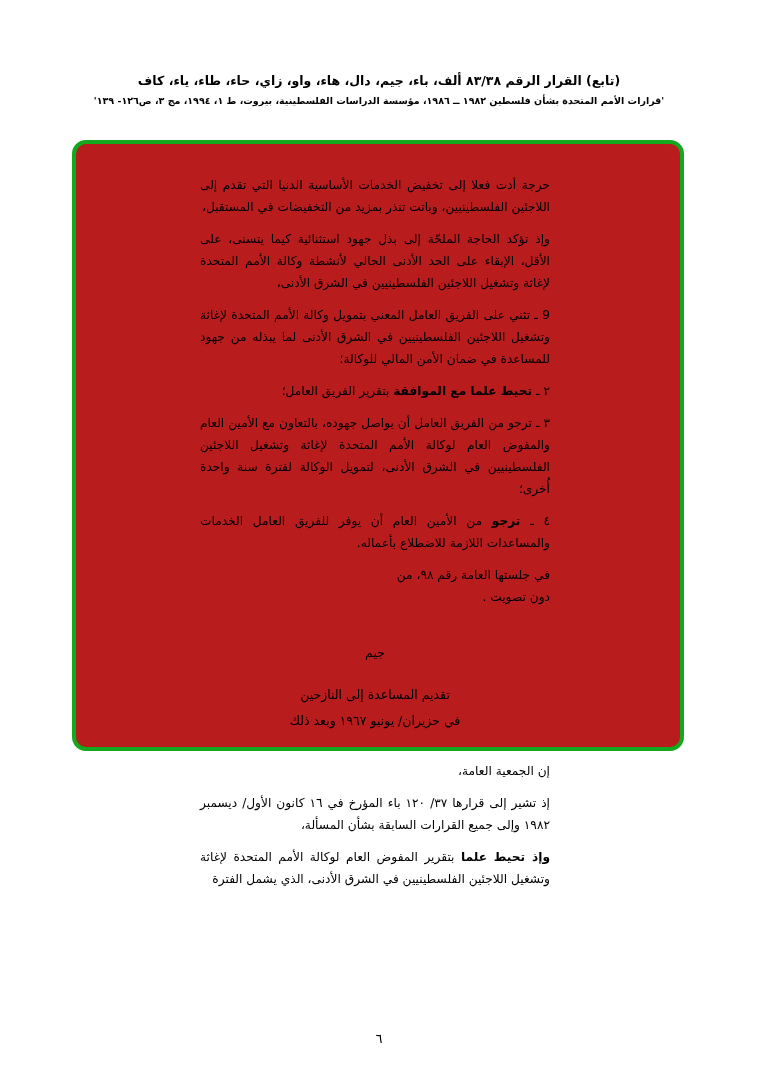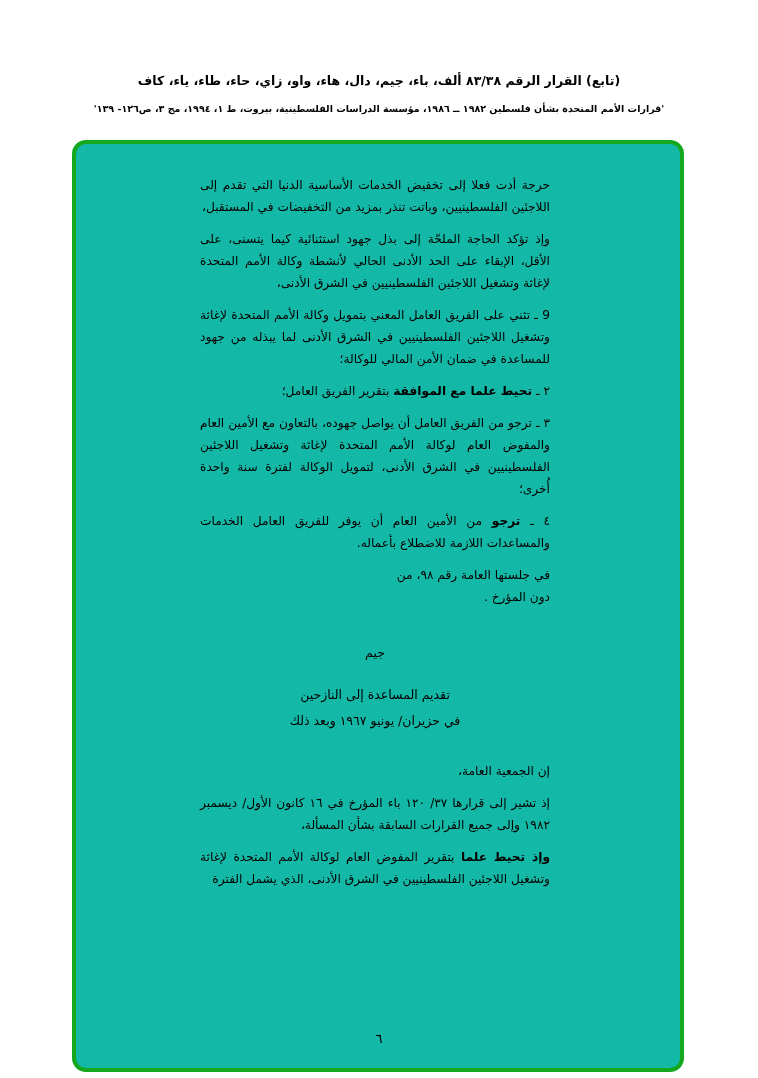--- a/index.html
+++ b/index.html
@@ -27,37 +27,37 @@
     left: 0;
     right: 0;
     text-align: center;
     direction: rtl;
   }
   .header-line1 {
     font-size: 12.5px;
     font-weight: bold;
     letter-spacing: 0px;
     line-height: 18px;
-    margin-bottom: 12px;
+    margin-bottom: 4px;
   }
   .header-line2 {
     font-size: 9.5px;
     font-weight: bold;
     line-height: 14px;
   }
   .frame {
     position: absolute;
     top: 140px;
     left: 72px;
     width: 612px;
-    height: 932px;
+    height: 611px;
     box-sizing: border-box;
     border: 4px solid #14a81e;
     border-radius: 14px;
-    background: #14b8a6;
+    background: #b91c1c;
   }
   .content {
     position: absolute;
     top: 30px;
     right: 130px;
     width: 350px;
     direction: rtl;
     text-align: justify;
     text-align-last: right;
     font-size: 12.2px;
@@ -124,21 +124,21 @@
       <p class="para">9 ـ تثني على الفريق العامل المعني بتمويل وكالة الأمم المتحدة لإغاثة وتشغيل اللاجئين الفلسطينيين في الشرق الأدنى لما يبذله من جهود للمساعدة في ضمان الأمن المالي للوكالة؛</p>
 
       <p class="para"><span>٢ ـ </span><span class="bold">تحيط علما مع الموافقة</span><span> بتقرير الفريق العامل؛</span></p>
 
       <p class="para">٣ ـ ترجو من الفريق العامل أن يواصل جهوده، بالتعاون مع الأمين العام والمفوض العام لوكالة الأمم المتحدة لإغاثة وتشغيل اللاجئين الفلسطينيين في الشرق الأدنى، لتمويل الوكالة لفترة سنة واحدة أُخرى؛</p>
 
       <p class="para"><span>٤ ـ </span><span class="bold">ترجو</span><span> من الأمين العام أن يوفر للفريق العامل الخدمات والمساعدات اللازمة للاضطلاع بأعماله.</span></p>
 
       <div class="lines-block">
         <p>في جلستها العامة رقم ٩٨، من</p>
-        <p>دون المؤرخ .</p>
+        <p>دون تصويت .</p>
       </div>
 
       <div class="spacer-lg"></div>
 
       <div class="section-letter">جيم</div>
 
       <div class="title-block">
         <div>تقديم المساعدة إلى النازحين</div>
         <div>في حزيران/ يونيو ١٩٦٧ وبعد ذلك</div>
       </div>

